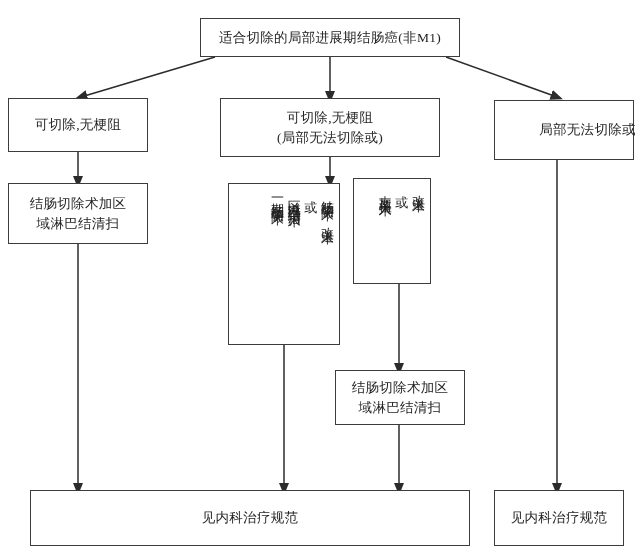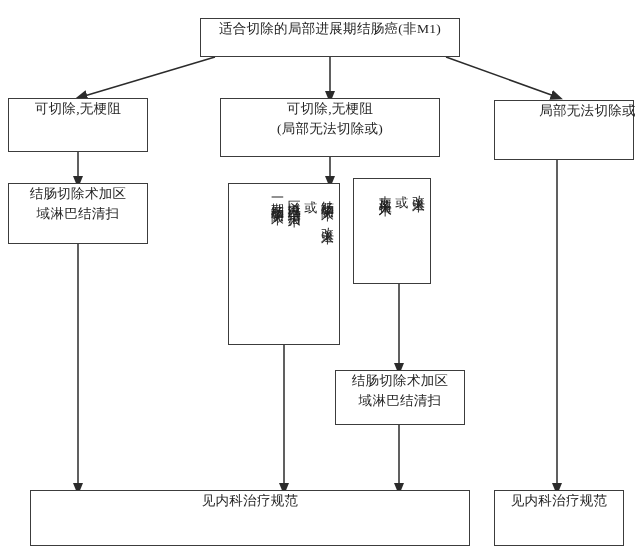--- a/index.html
+++ b/index.html
@@ -25,21 +25,21 @@
     width: 642px;
     height: 556px;
     pointer-events: none;
   }
   .node {
     position: absolute;
     box-sizing: border-box;
     border: 1.4px solid #3c3c3c;
     background: #ffffff;
     display: flex;
-    align-items: flex-start;
+    align-items: center;
     justify-content: center;
     text-align: center;
     line-height: 1.45;
     font-size: 13.5px;
     color: #1f1f1f;
     letter-spacing: 0.3px;
   }
   .node .lines {
     padding: 0 6px;
   }

